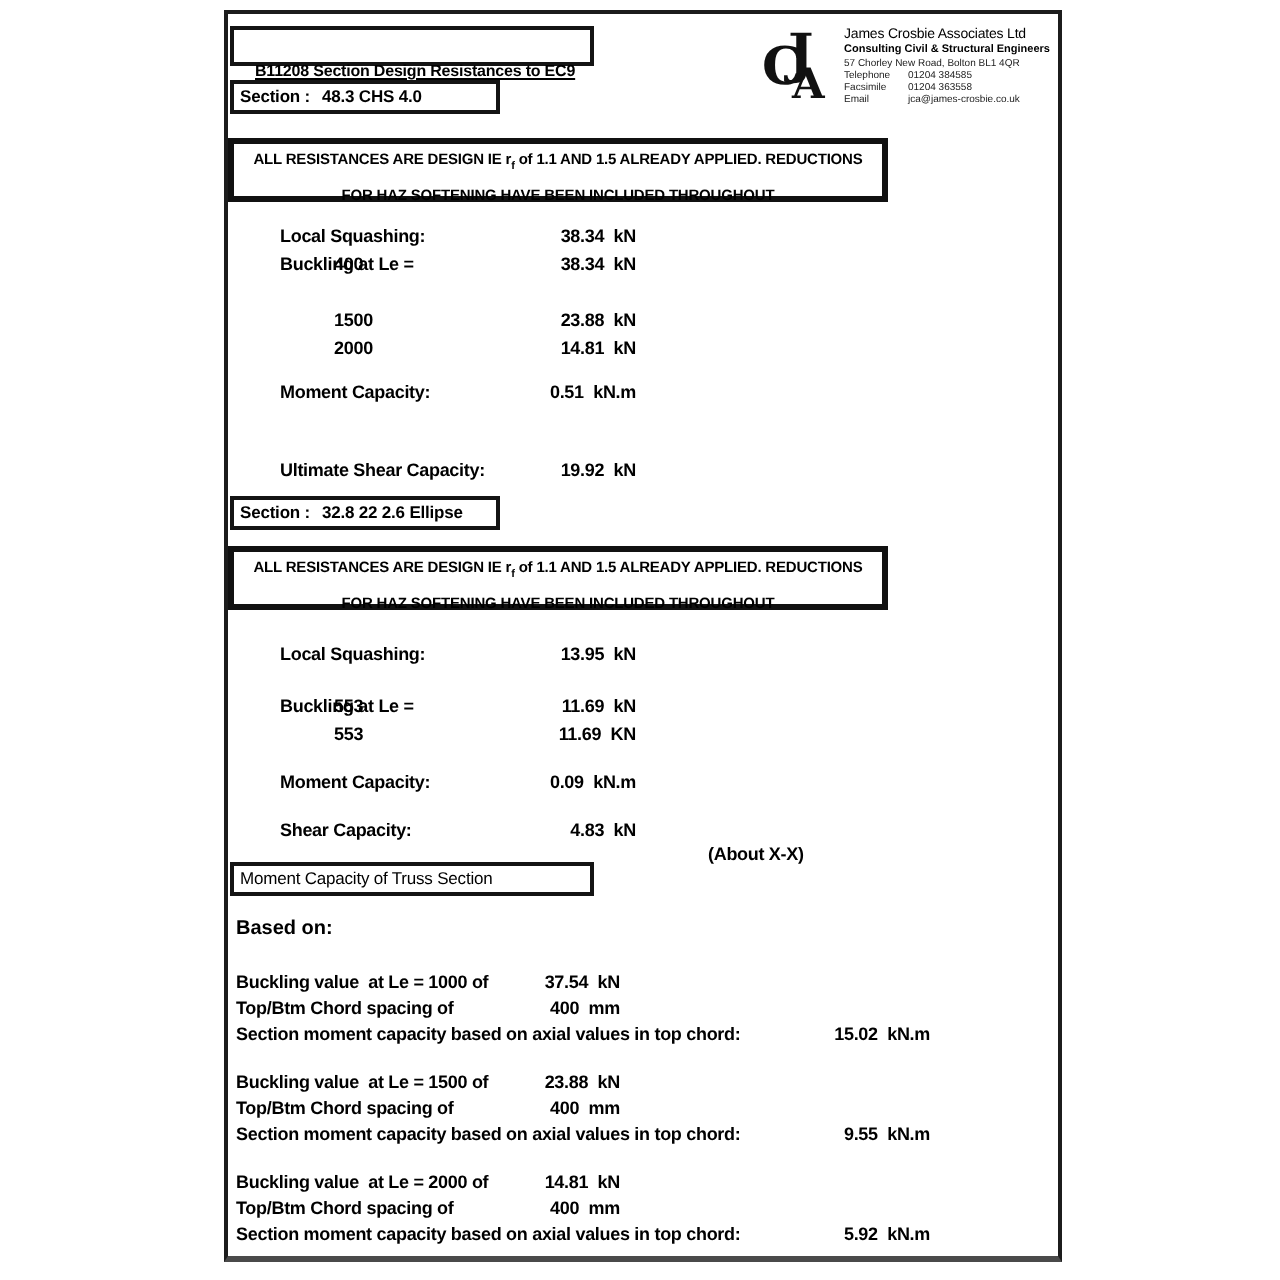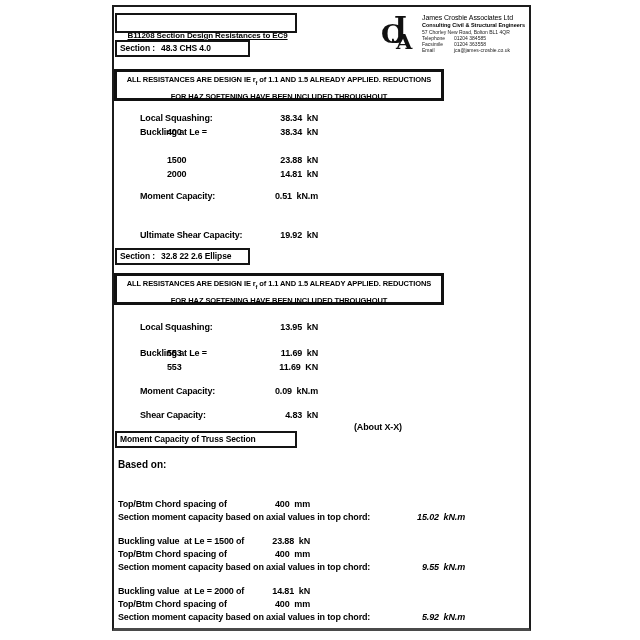--- a/index.html
+++ b/index.html
@@ -57,25 +57,25 @@
          font-size: 9px; font-weight: bold; letter-spacing: -0.15px; }
   .row .lbl  { position: absolute; left: 4px; white-space: pre; padding-left: 22px; }
   .row .mid  { position: absolute; left: 53px; width: 80px; }
   .row .val  { position: absolute; left: 104px; width: 100px; text-align: right; white-space: pre; }
   .row .note { position: absolute; left: 240px; margin-top: 36px; }
 
   .grow { position: absolute; left: 0; width: 100%; height: 12px;
           font-size: 9px; font-weight: bold; letter-spacing: -0.15px; }
   .grow .lbl { position: absolute; left: 4px; white-space: pre; }
   .grow .val { position: absolute; left: 96px; width: 100px; text-align: right; white-space: pre; }
-  .grow .res { position: absolute; left: 251px; width: 100px; text-align: right; white-space: pre; font-style: italic; }
+  .grow .res { position: absolute; left: 251px; width: 100px; text-align: right; white-space: pre; }
 
   .truss-box {
     left: 1px; top: 424px; width: 182px; height: 17px;
-    font-size: 8.5px; font-weight: bold; line-height: 13px; padding-left: 3px;
+    font-size: 8.5px; font-weight: normal; line-height: 13px; padding-left: 3px;
     letter-spacing: -0.1px; border-width: 2px;
   }
   .based-on { position: absolute; left: 4px; top: 452px;
               font-size: 10px; font-weight: bold; }
 </style>
 </head>
 <body>
 
 <div class="frame">
 
@@ -178,20 +178,24 @@
   <div class="row" style="top:403px">
     <span class="lbl">Shear Capacity:</span>
     <span class="val">4.83  kN</span>
   </div>
 
   <div class="bbox truss-box">
     <span>Moment Capacity of Truss Section</span>
   </div>
   <div class="based-on">Based on:</div>
 
+  <div class="grow" style="top:479px">
+    <span class="lbl">Buckling value  at Le = 1000 of</span>
+    <span class="val">37.54  kN</span>
+  </div>
   <div class="grow" style="top:492px">
     <span class="lbl">Top/Btm Chord spacing of</span>
     <span class="val">400  mm</span>
   </div>
   <div class="grow" style="top:505px">
     <span class="lbl">Section moment capacity based on axial values in top chord:</span>
     <span class="res">15.02  kN.m</span>
   </div>
 
   <div class="grow" style="top:529px">

